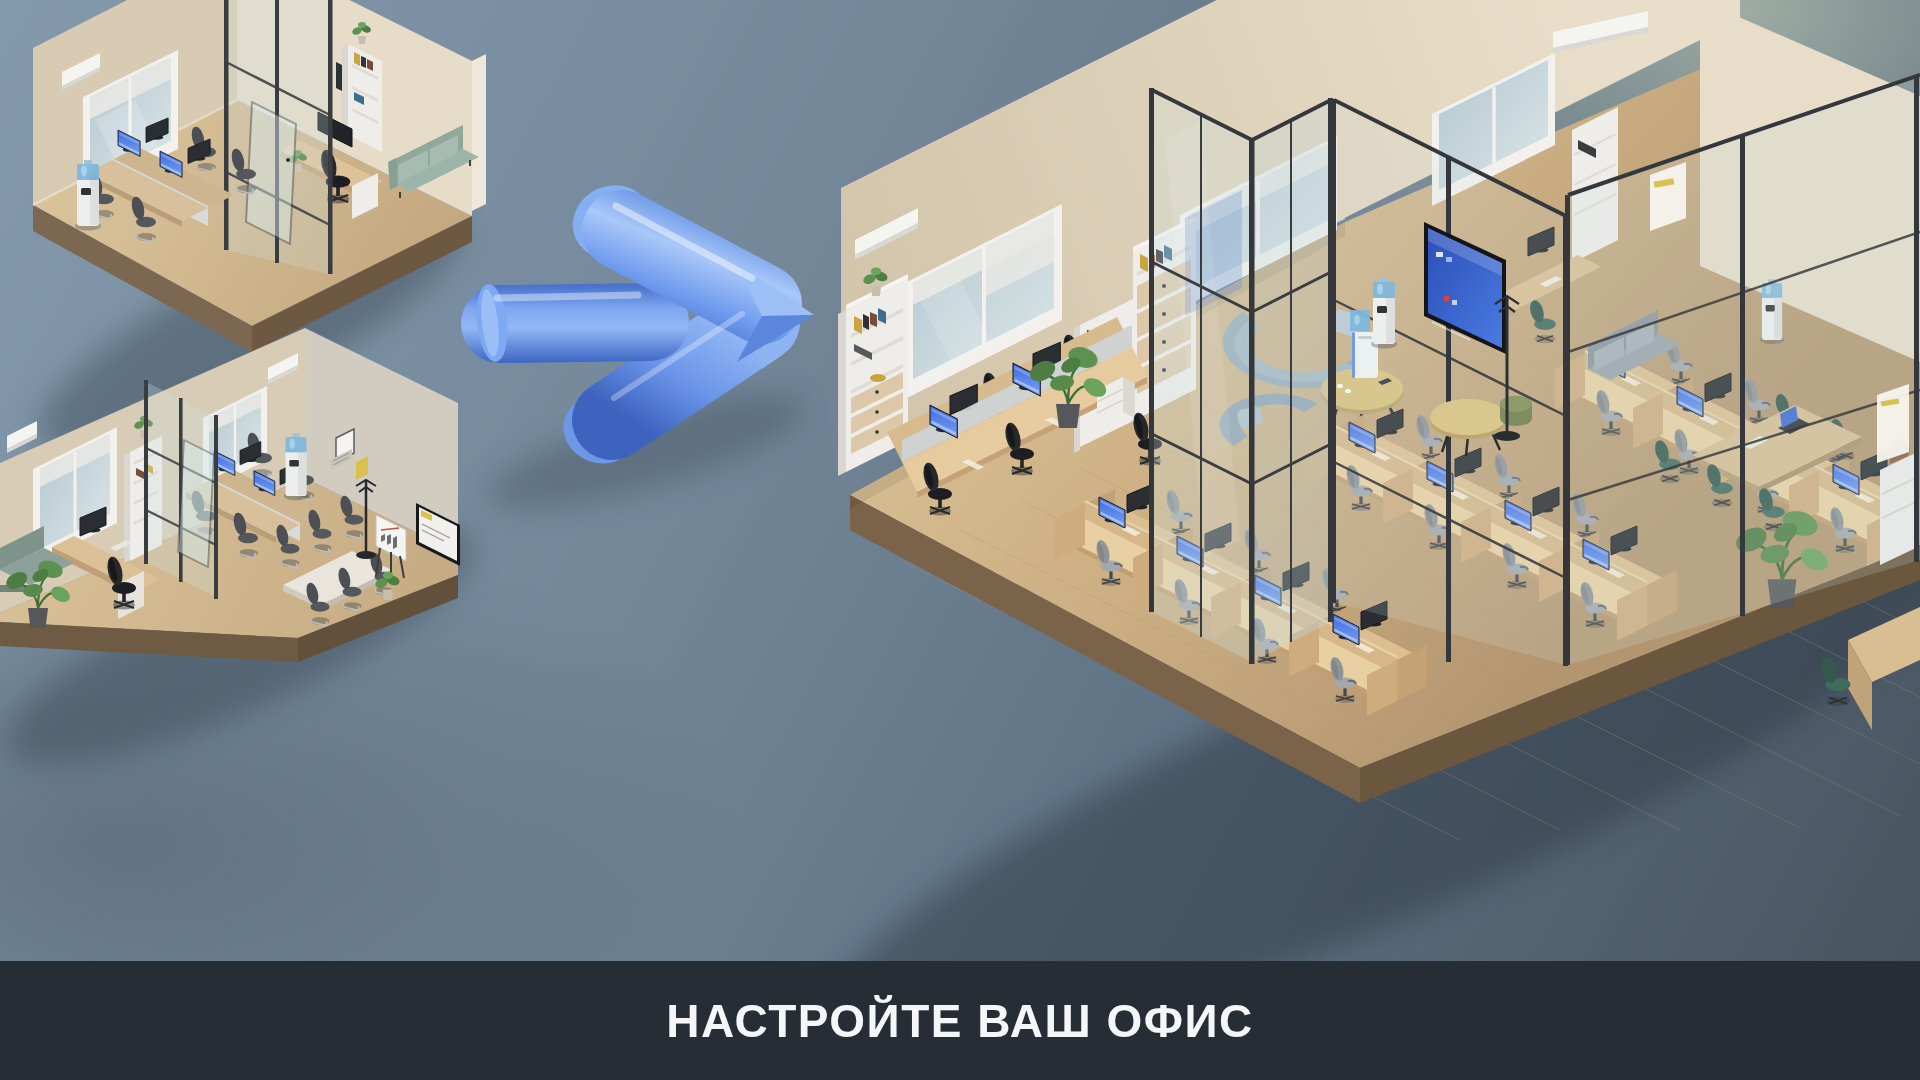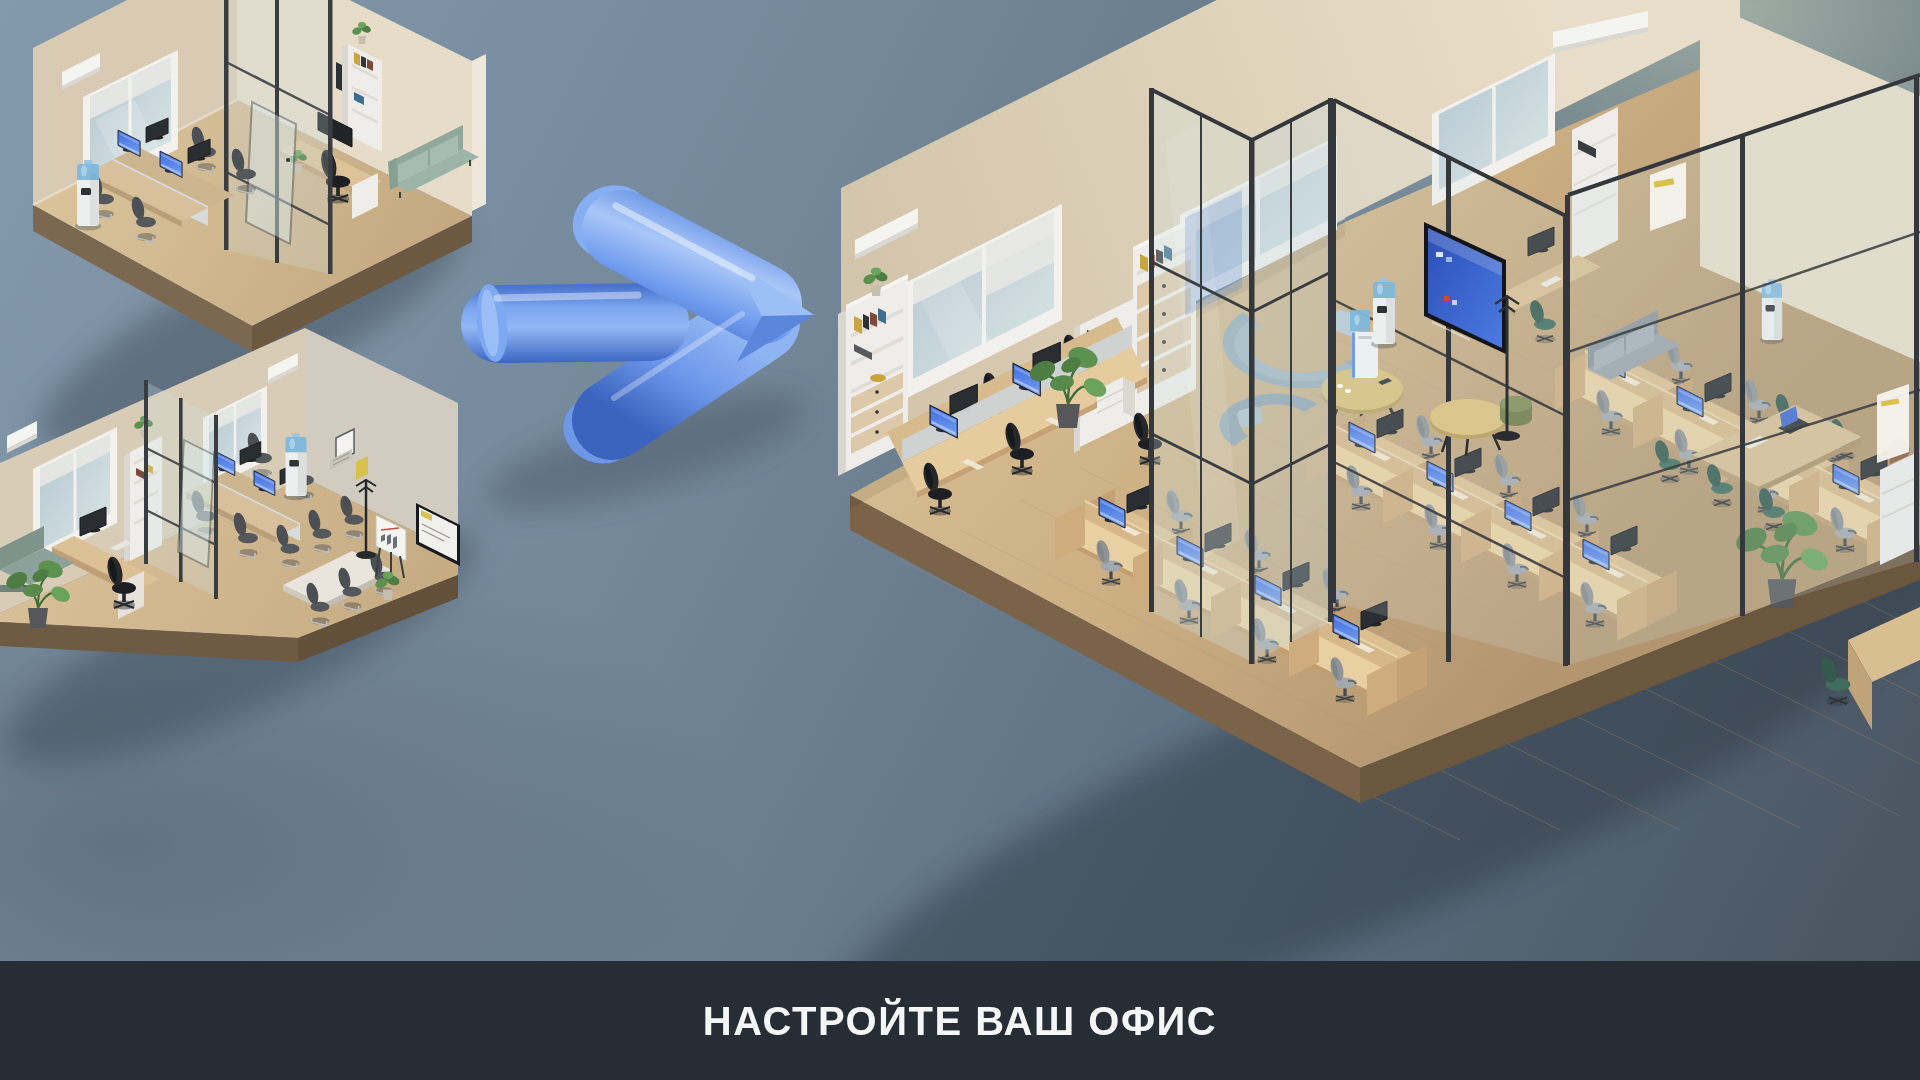--- a/index.html
+++ b/index.html
@@ -14,21 +14,21 @@
       radial-gradient(900px 500px at 6% 78%, rgba(36,44,52,.28), rgba(36,44,52,0) 70%),
       linear-gradient(118deg, var(--bg-top-left,#8399ac) 0%, #74889a 36%, #5e7284 64%, var(--bg-bottom,#47525d) 100%);
   }
   .scene-svg{position:absolute;left:0;top:0;}
   .banner{
     position:absolute;left:0;top:961px;width:1920px;height:119px;
     background:var(--banner-bg,#272d35);
     display:flex;align-items:center;justify-content:center;
   }
   .caption{
-    font-weight:800;font-size:40px;line-height:1;
+    font-weight:800;font-size:46px;line-height:1;
     letter-spacing:1.5px;color:var(--banner-text,#f5f6f7);
     font-family:"Liberation Sans","DejaVu Sans",sans-serif;
   }
 </style>
 </head>
 <body>
 
 <div class="stage">
 
 <svg class="scene-svg" width="1920" height="1080" viewBox="0 0 1920 1080">

